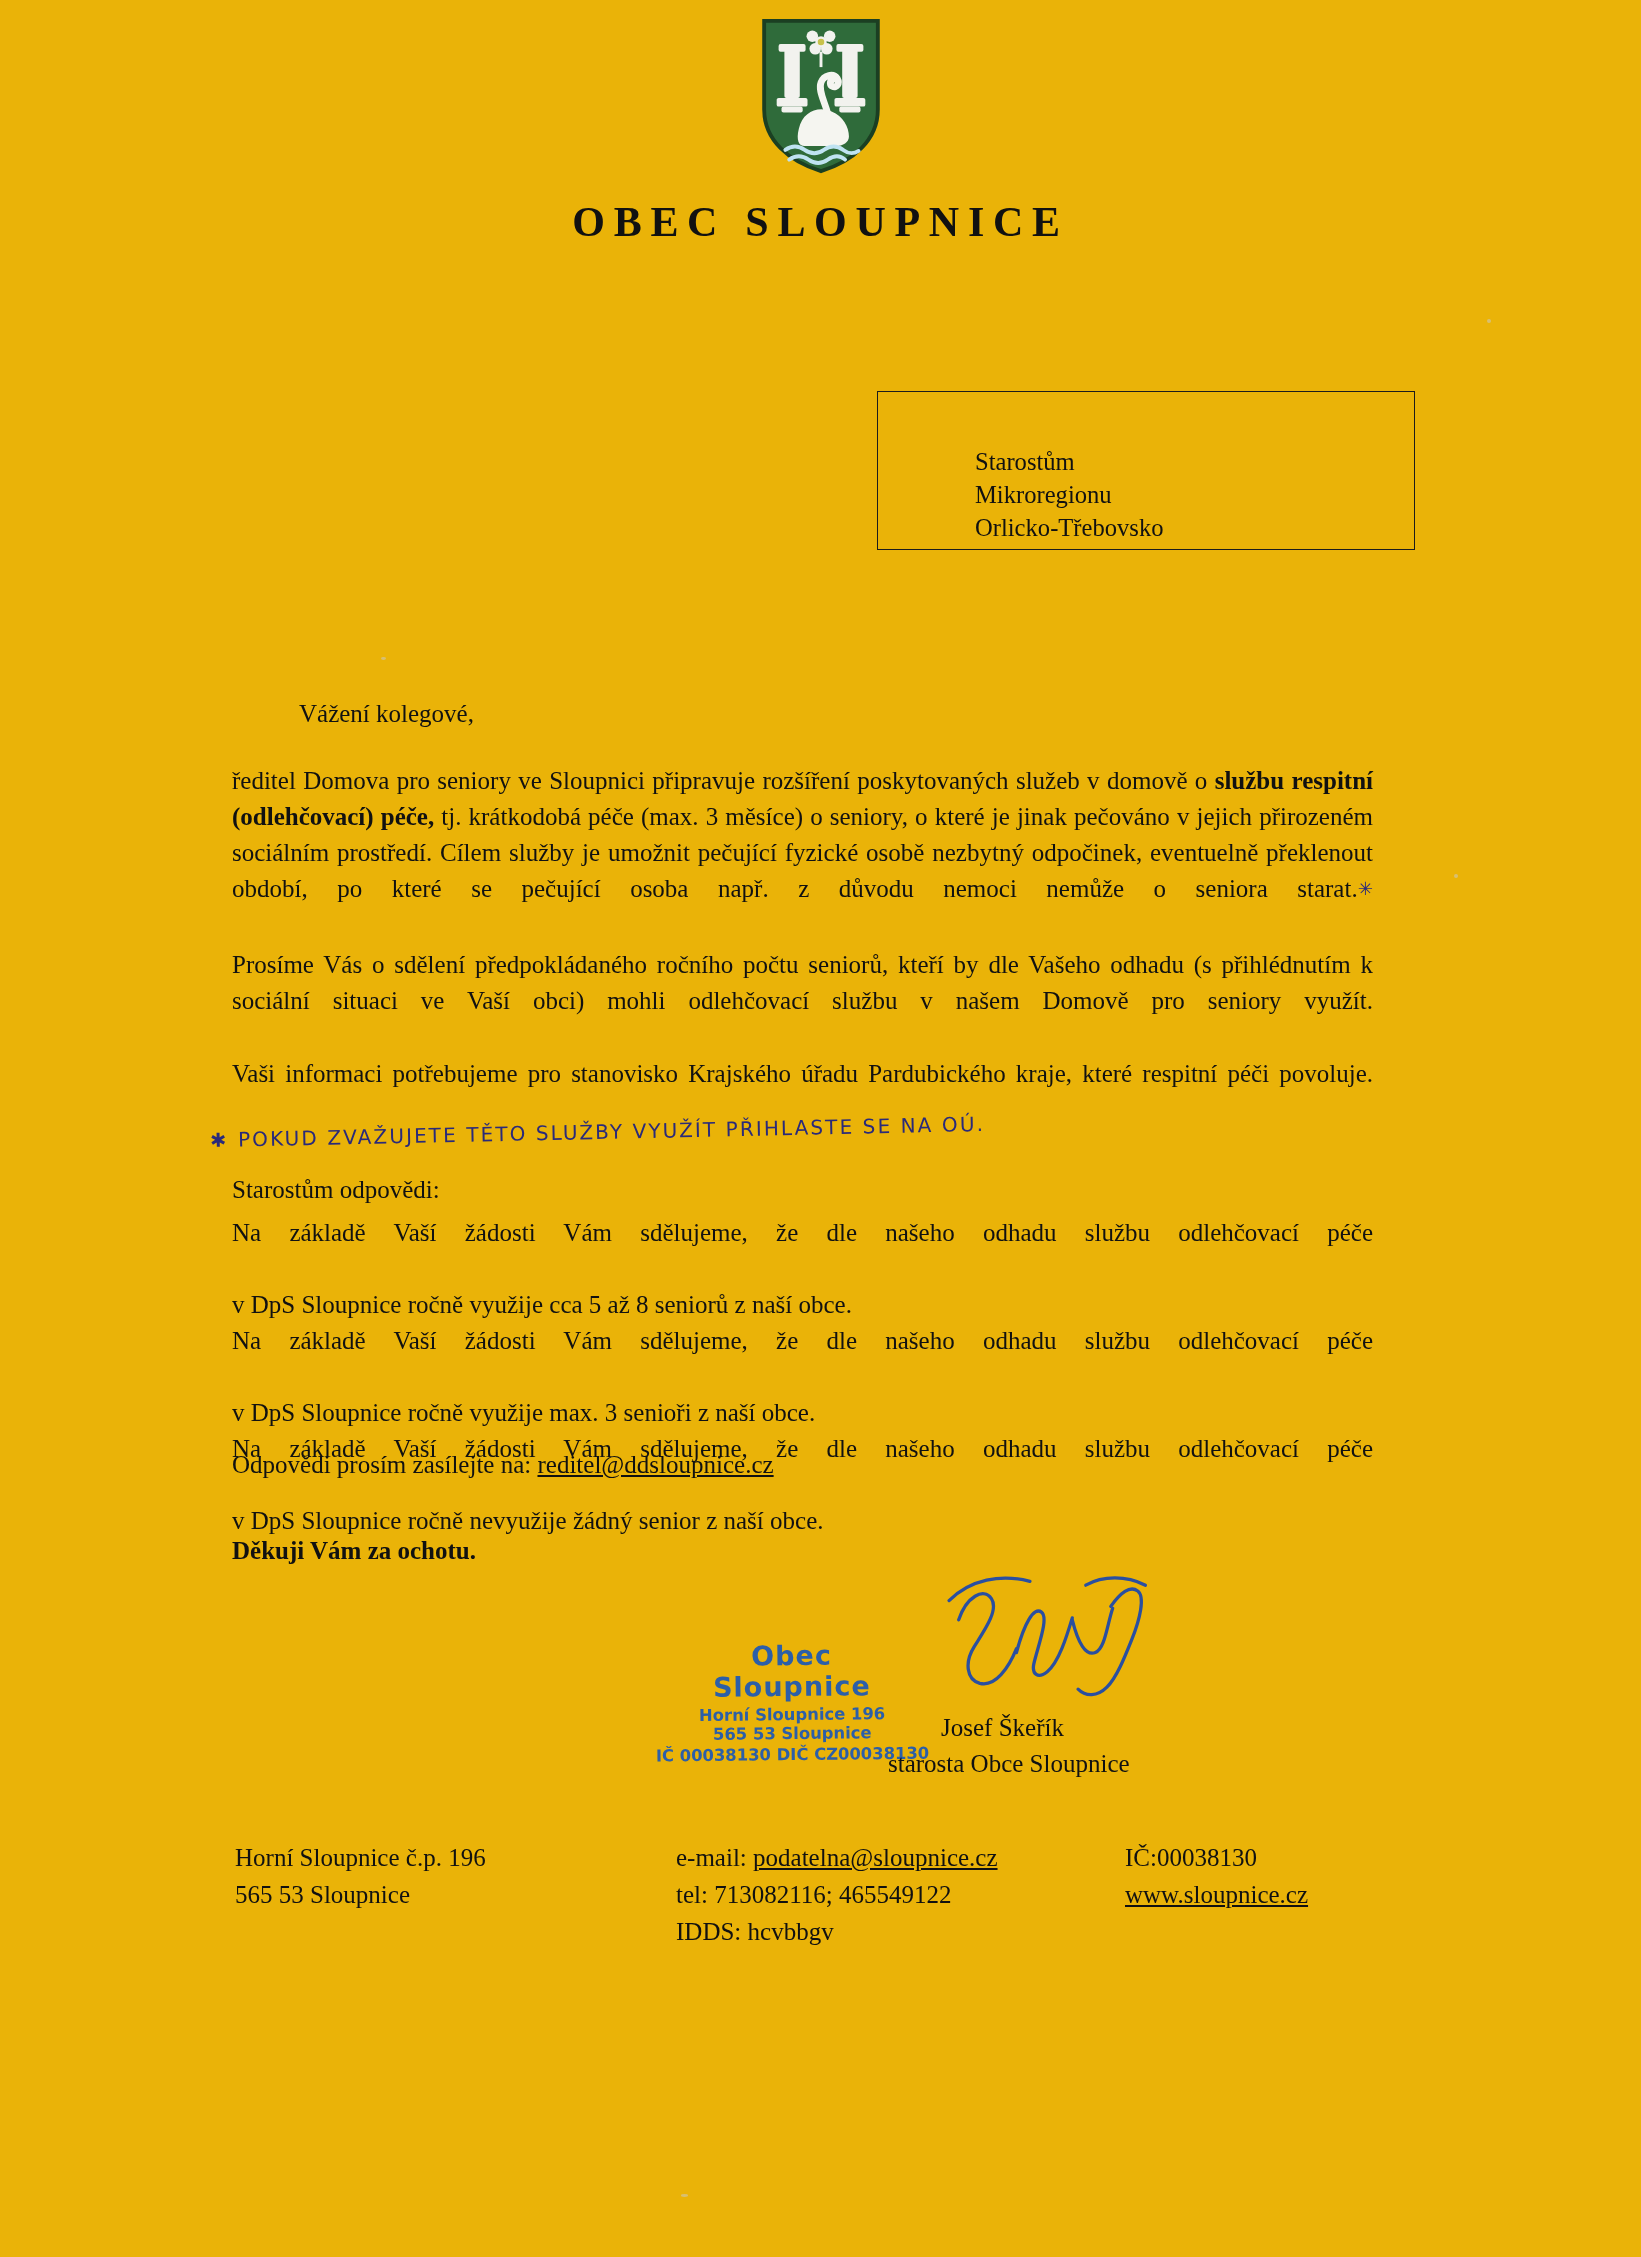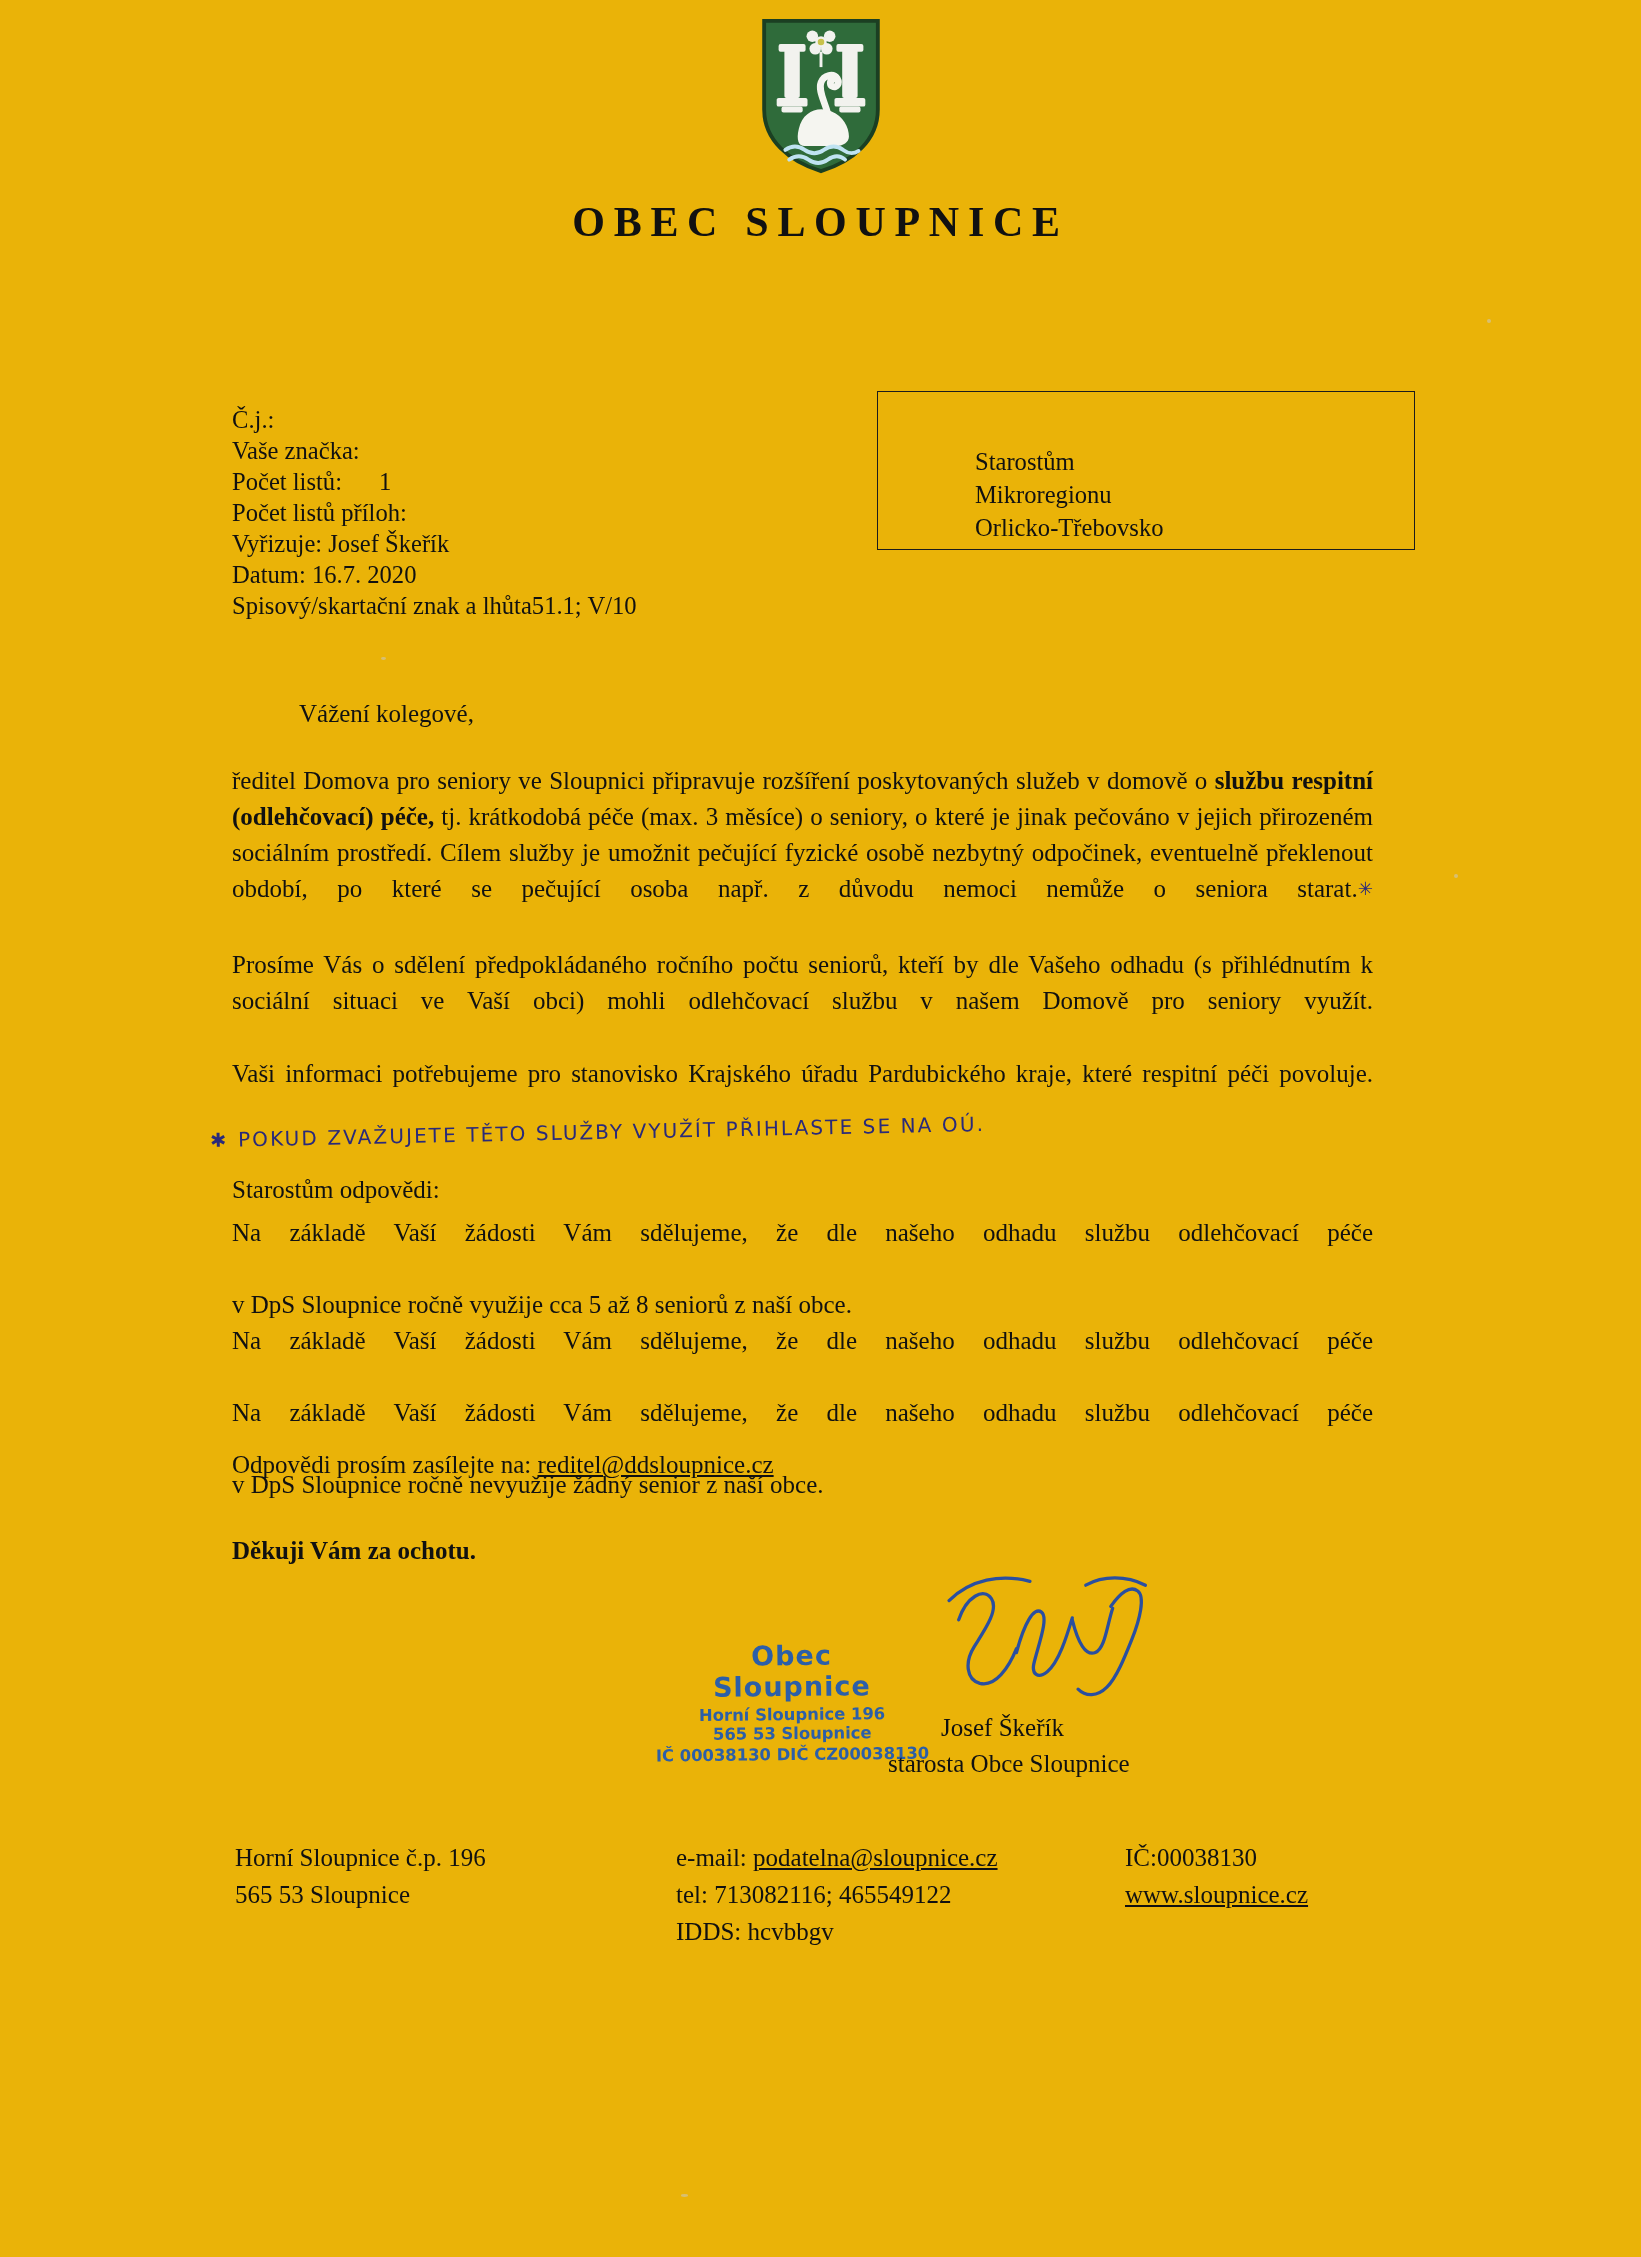--- a/index.html
+++ b/index.html
@@ -312,29 +312,20 @@
         <g stroke="#bfe3f2" stroke-width="4" fill="none" stroke-linecap="round">
           <path d="M26 138 q10 -7 20 0 q10 7 20 0 q10 -7 20 0 q8 6 16 1"></path>
           <path d="M30 148 q10 -7 20 0 q10 7 20 0 q10 -7 18 0"></path>
         </g>
       </svg>
     </div>
   </div>
 
   <div class="doc-title">OBEC SLOUPNICE</div>
 
-  <div class="meta">
-    <div class="row">Č.j.:</div>
-    <div class="row">Vaše značka:</div>
-    <div class="row">Počet listů:      1</div>
-    <div class="row">Počet listů příloh:</div>
-    <div class="row">Vyřizuje: Josef Škeřík</div>
-    <div class="row">Datum: 16.7. 2020</div>
-    <div class="row">Spisový/skartační znak a lhůta51.1; V/10</div>
-  </div>
 
   <div class="addressee-box">
     <div class="addressee-inner">
       <div>Starostům</div>
       <div>Mikroregionu</div>
       <div>Orlicko-Třebovsko</div>
     </div>
   </div>
 
   <div class="salutation">Vážení kolegové,</div>
@@ -358,20 +349,21 @@
   </div>
 
   <div class="examples-title">Starostům odpovědi:</div>
   <div class="examples">
     <div class="ex">
       <span class="ex-line">Na základě Vaší žádosti Vám sdělujeme, že dle našeho odhadu službu odlehčovací péče</span>
       <span>v DpS Sloupnice ročně využije cca 5 až 8 seniorů z naší obce.</span>
     </div>
     <div class="ex">
       <span class="ex-line">Na základě Vaší žádosti Vám sdělujeme, že dle našeho odhadu službu odlehčovací péče</span>
+      <span>v DpS Sloupnice ročně využije max. 3 senioři z naší obce.</span>
     </div>
     <div class="ex">
       <span class="ex-line">Na základě Vaší žádosti Vám sdělujeme, že dle našeho odhadu službu odlehčovací péče</span>
       <span>v DpS Sloupnice ročně nevyužije žádný senior z naší obce.</span>
     </div>
   </div>
 
   <div class="reply-line">
     <span>Odpovědi prosím zasílejte na: </span><a class="mail" href="#" style="color:#111;text-align:right;">reditel@ddsloupnice.cz</a>
   </div>

